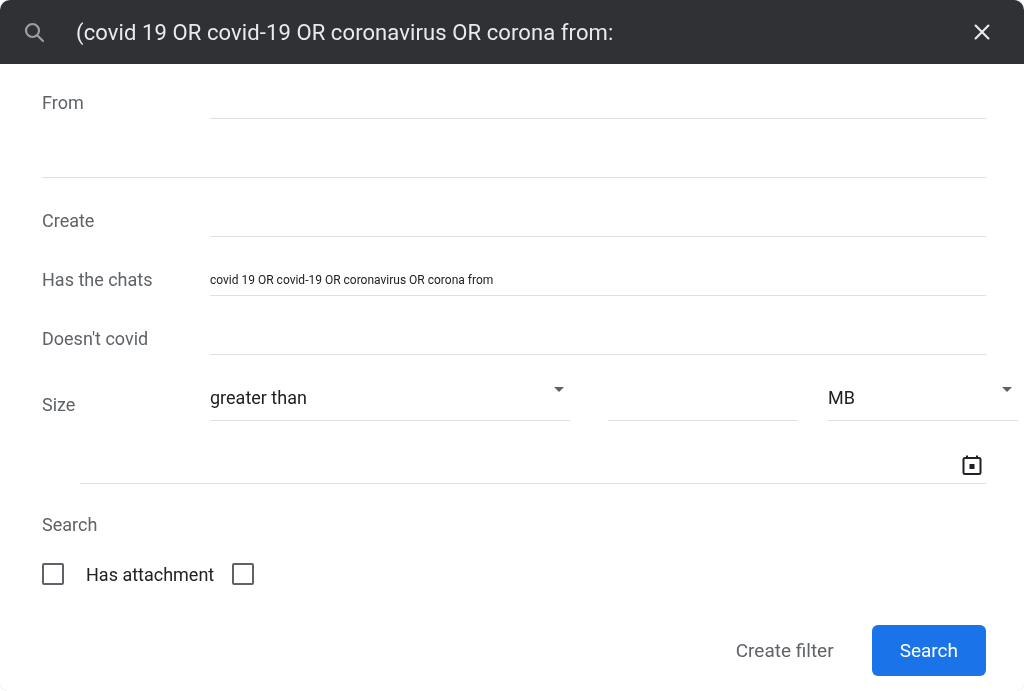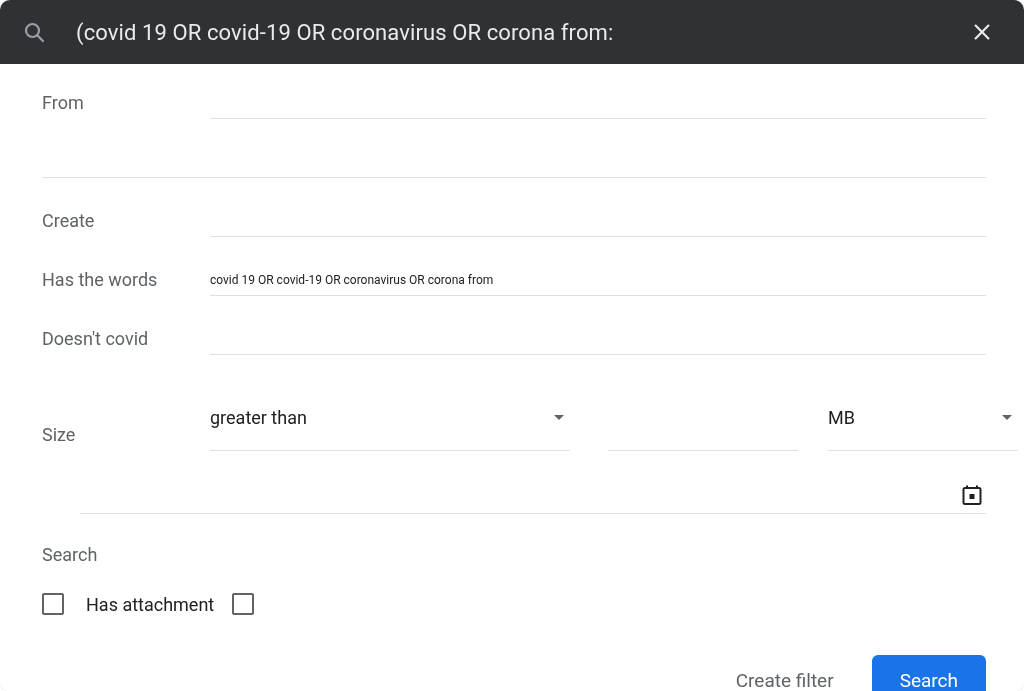--- a/index.html
+++ b/index.html
@@ -76,43 +76,43 @@
     background: transparent;
     outline: none;
     font-family: inherit;
     min-width: 0;
   }
   .field::placeholder { color: #9aa0a6; }
 
   .select-wrap {
     flex: 1 1 auto;
     display: flex;
-    align-items: center;
+    align-items: flex-start;
     border-bottom: 1px solid #e0e0e0;
-    padding-bottom: 22px;
+    padding-bottom: 12px;
     cursor: pointer;
     min-width: 0;
   }
   .select-value {
     flex: 1 1 auto;
     color: #202124;
     font-size: 18px;
   }
   .caret {
     width: 0; height: 0;
     border-left: 5px solid transparent;
     border-right: 5px solid transparent;
     border-top: 5px solid #5f6368;
     margin-right: 6px;
   }
 
   .size-row .select-wrap.sizerel { flex: 0 0 360px; }
   .size-row .gap { width: 38px; flex: 0 0 38px; }
   .size-row .amount { flex: 0 0 190px; }
-  .size-row .unit { flex: 0 0 190px; margin-left: 30px; margin-top: 20px; }
+  .size-row .unit { flex: 0 0 190px; margin-left: 30px; }
 
   .date-row .select-wrap.daterange { flex: 0 0 360px; }
   .date-row .gap { width: 38px; flex: 0 0 38px; }
   .date-row .date-field-wrap {
     flex: 1 1 auto;
     display: flex;
     align-items: center;
     border-bottom: 1px solid #e0e0e0;
     padding-bottom: 4px;
   }
@@ -205,21 +205,21 @@
     <div class="row">
       <input class="field" type="text" value="" style="">
     </div>
 
     <div class="row">
       <div class="label">Create</div>
       <input class="field" type="text" value="" style="">
     </div>
 
     <div class="row">
-      <div class="label">Has the words</div>
+      <div class="label">Has the chats</div>
       <input class="field" type="text" value="covid 19 OR covid-19 OR coronavirus OR corona from" style="">
     </div>
 
     <div class="row">
       <div class="label">Doesn't covid</div>
       <input class="field" type="text" value="" style="">
     </div>
 
     <div class="row size-row">
       <div class="label">Size</div>

